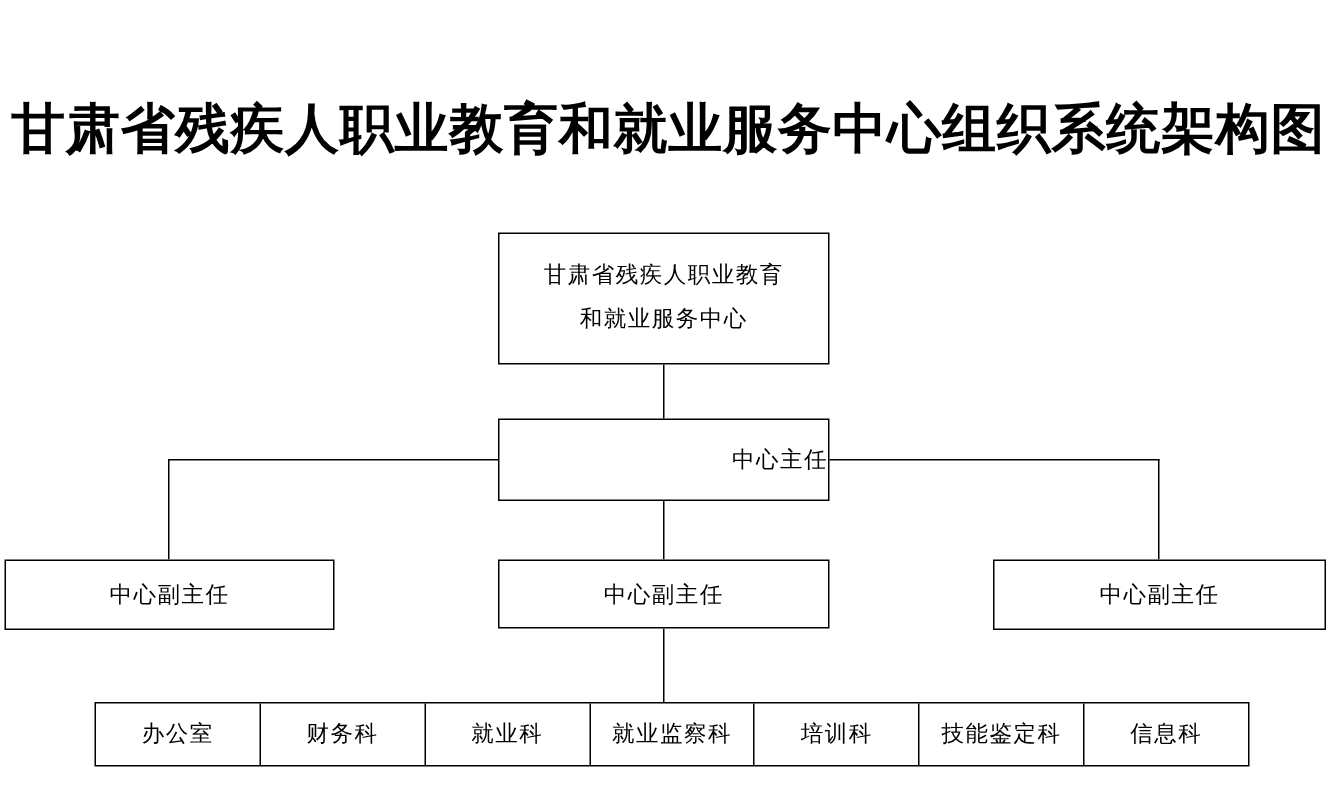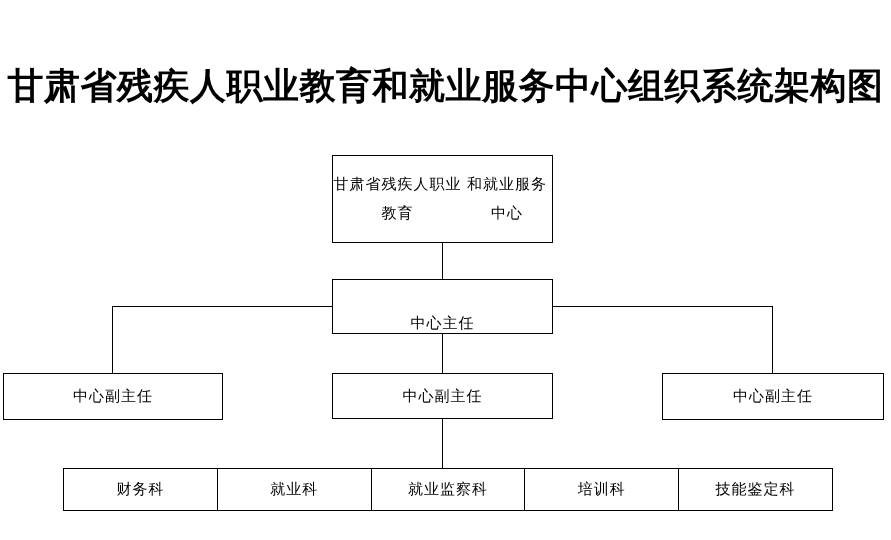--- a/index.html
+++ b/index.html
@@ -27,21 +27,21 @@
     font-weight: bold;
     letter-spacing: 0.5px;
     white-space: nowrap;
   }
   .box {
     position: absolute;
     box-sizing: border-box;
     border: 1px solid #000000;
     background: #ffffff;
     display: flex;
-    flex-direction: row;
+    flex-direction: column;
     align-items: center;
     justify-content: center;
     font-size: 15px;
     letter-spacing: 1px;
     text-align: center;
   }
   .box-root {
     left: 332px; top: 155px; width: 221px; height: 88px;
     line-height: 29px;
   }
@@ -113,20 +113,22 @@
     <span>中心副主任</span>
   </div>
   <div class="box box-deputy-middle">
     <span>中心副主任</span>
   </div>
   <div class="box box-deputy-right">
     <span>中心副主任</span>
   </div>
 
   <div class="dept-row">
+    <div class="dept-cell">办公室</div>
     <div class="dept-cell">财务科</div>
     <div class="dept-cell">就业科</div>
     <div class="dept-cell">就业监察科</div>
     <div class="dept-cell">培训科</div>
     <div class="dept-cell">技能鉴定科</div>
+    <div class="dept-cell">信息科</div>
   </div>
 
 </div>
 
 </body></html>

